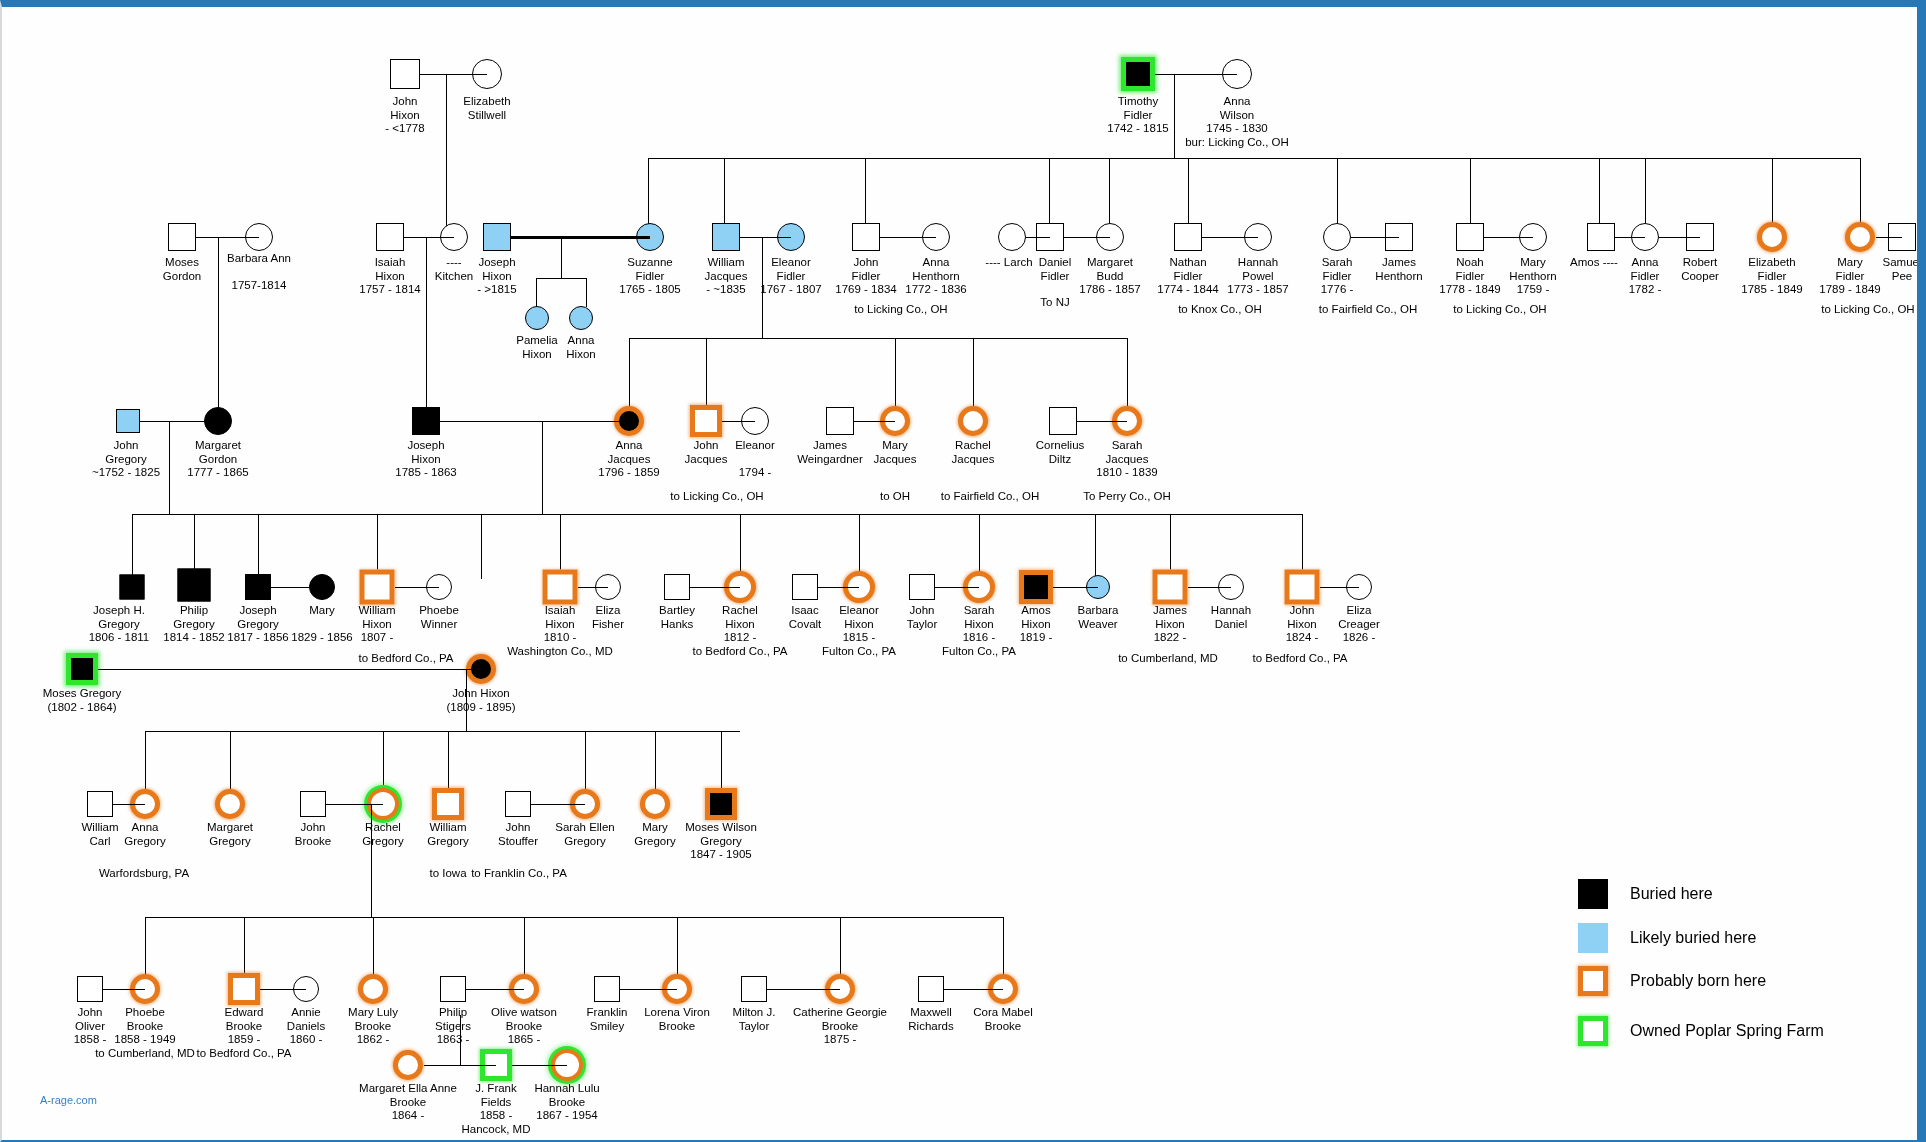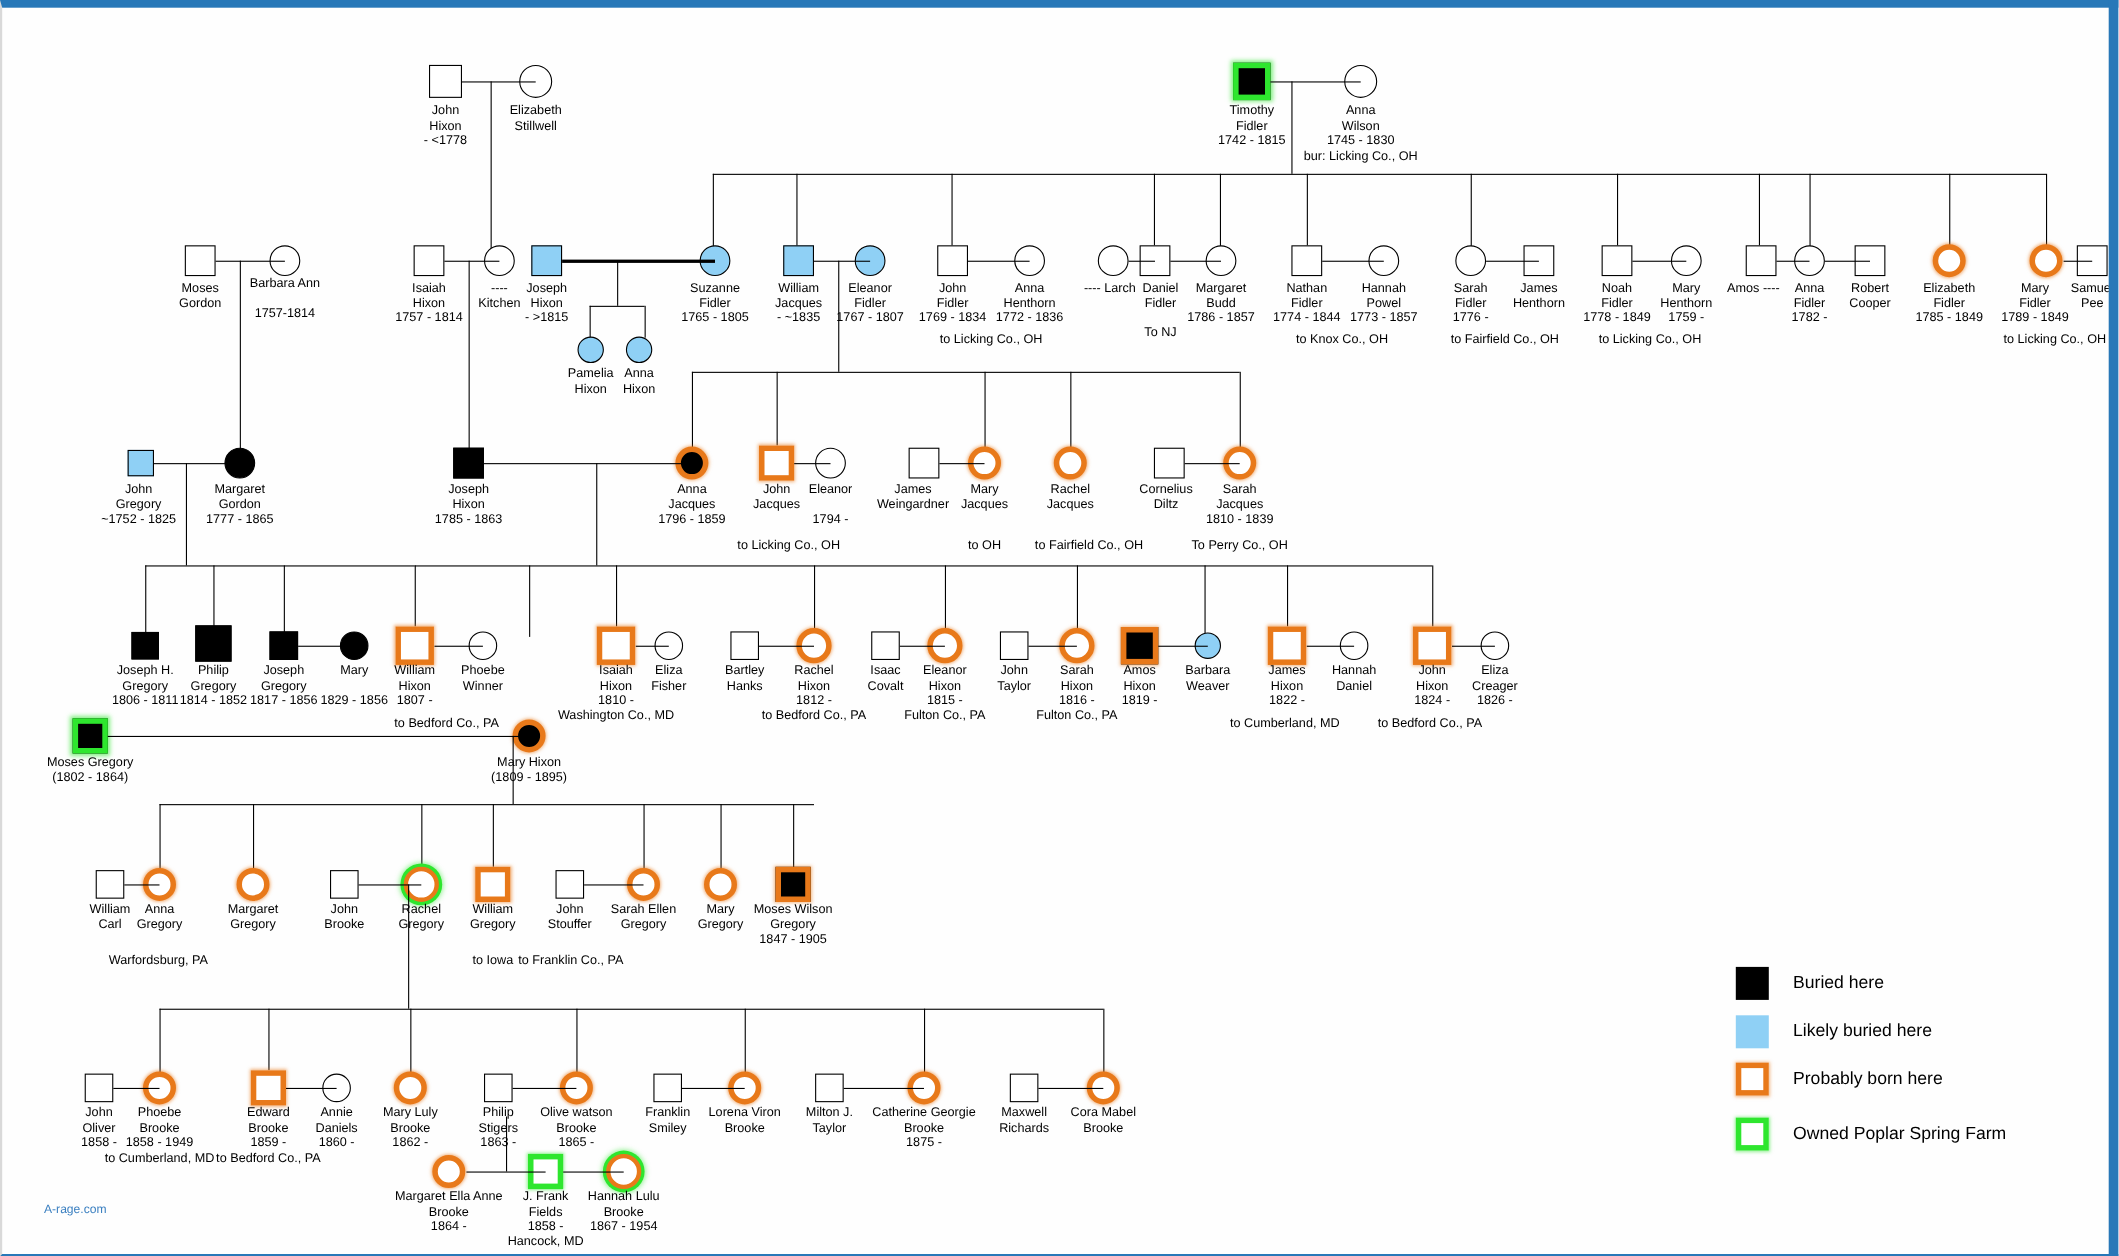--- a/index.html
+++ b/index.html
@@ -400,21 +400,21 @@
   <div class="ln lnv" style="left:558px;top:507px;height:65px;"></div>
   <div class="ln lnv" style="left:738px;top:507px;height:65px;"></div>
   <div class="ln lnv" style="left:857px;top:507px;height:65px;"></div>
   <div class="ln lnv" style="left:977px;top:507px;height:65px;"></div>
   <div class="ln lnv" style="left:1093px;top:507px;height:65px;"></div>
   <div class="ln lnv" style="left:1168px;top:507px;height:65px;"></div>
   <div class="ln lnv" style="left:1300px;top:507px;height:65px;"></div>
   <div class="ln lnv" style="left:479px;top:507px;height:65px;"></div>
 
   <div class="sym sq black" style="left:130px;top:580px;width:25px;height:25px;"></div>
-  <div class="lbl" style="left:130px;top:597px;">
+  <div class="lbl" style="left:117px;top:597px;">
     <div>Joseph H.</div>
         <div>Gregory</div>
         <div>1806 - 1811</div>
   </div>
 
   <div class="sym sq black" style="left:192px;top:578px;width:33px;height:33px;"></div>
   <div class="lbl" style="left:192px;top:597px;">
     <div>Philip</div>
         <div>Gregory</div>
         <div>1814 - 1852</div>
@@ -552,21 +552,21 @@
         <div>to Bedford Co., PA</div>
       </div>
 
   <div class="sym sq greenblack" style="left:80px;top:662px;width:32px;height:32px;"></div>
   <div class="lbl" style="left:80px;top:680px;">
     <div>Moses Gregory</div>
         <div>(1802 - 1864)</div>
   </div>
   <div class="sym ci orangeblack" style="left:479px;top:662px;width:30px;height:30px;"></div>
   <div class="lbl" style="left:479px;top:680px;">
-    <div>Mary Hixon</div>
+    <div>John Hixon</div>
         <div>(1809 - 1895)</div>
   </div>
   <div class="ln lnh" style="left:96px;top:662px;width:383px;"></div>
   <div class="ln lnv" style="left:464px;top:662px;height:62px;"></div>
 
   <div class="ln lnh" style="left:143px;top:724px;width:595px;"></div>
   <div class="ln lnv" style="left:143px;top:724px;height:65px;"></div>
   <div class="ln lnv" style="left:228px;top:724px;height:65px;"></div>
   <div class="ln lnv" style="left:381px;top:724px;height:65px;"></div>
   <div class="ln lnv" style="left:446px;top:724px;height:65px;"></div>

